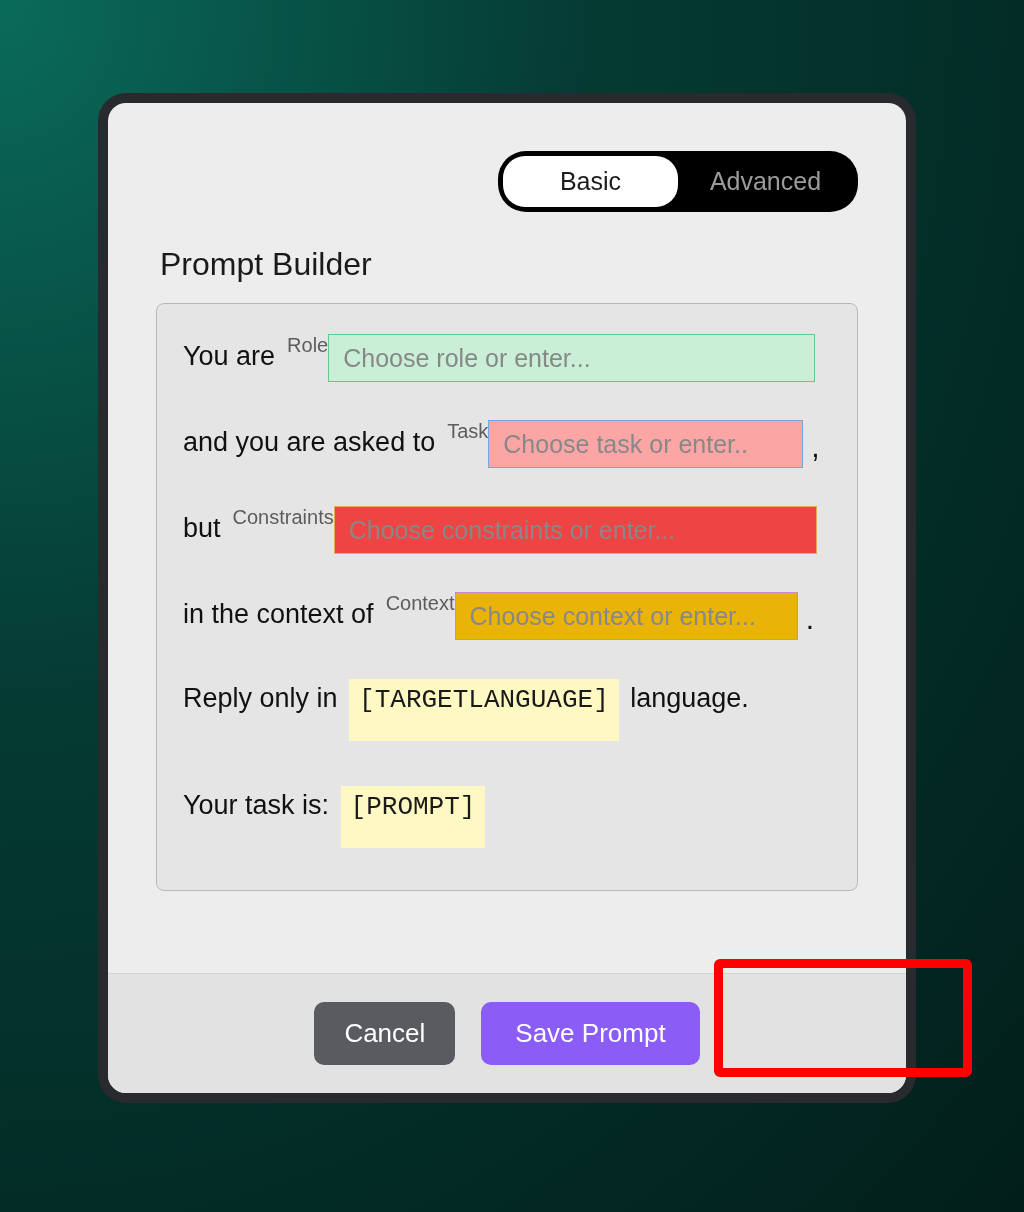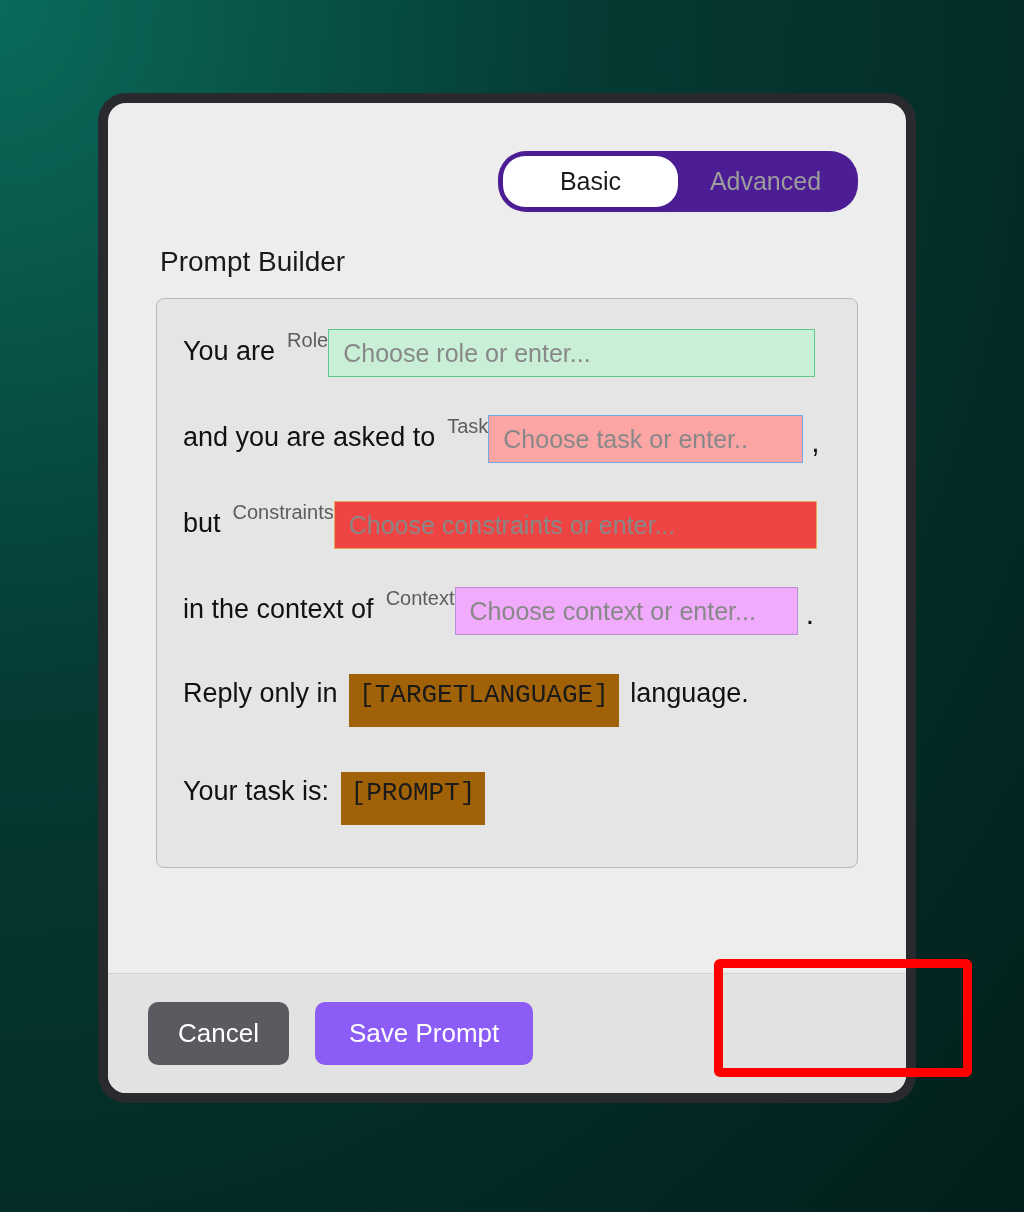--- a/index.html
+++ b/index.html
@@ -29,21 +29,21 @@
       display: flex;
       flex-direction: column;
       overflow: hidden;
     }
     .dialog-body {
       flex: 1;
       padding: 48px 48px 20px 48px;
     }
     .tab-switch {
       display: flex;
-      background: #4c1d95;
+      background: #000000;
       border-radius: 28px;
       width: 360px;
       margin-left: auto;
       padding: 5px;
       margin-bottom: 34px;
     }
     .tab-btn {
       flex: 1;
       text-align: center;
       padding: 11px 0;
@@ -53,21 +53,21 @@
       cursor: pointer;
       border: none;
       background: transparent;
     }
     .tab-btn.active {
       background: #ffffff;
       color: #1c1c1c;
       box-shadow: 0 1px 3px rgba(0,0,0,0.1);
     }
     .section-title {
-      font-size: 28px;
+      font-size: 32px;
       color: #1a1a1a;
       font-weight: 400;
       margin-bottom: 20px;
       margin-left: 4px;
     }
     .builder-box {
       border: 1px solid #b8b8b8;
       border-radius: 8px;
       background: #e5e5e5;
       padding: 30px 26px 36px 26px;
@@ -108,41 +108,41 @@
       border: 1.5px solid;
       font-size: 25px;
       padding: 0 14px;
       outline: none;
       width: 100%;
     }
     .field-input::placeholder { color: #888; }
     .fld-role   { background: #c9efd7; border-color: #62c98e; }
     .fld-task   { background: #fca5a5; border-color: #6ea9e6; }
     .fld-constr { background: #ef4444; border-color: #e6a95b; }
-    .fld-ctx    { background: #f0abfc; border-color: #bb8fd6; }
+    .fld-ctx    { background: #eab308; border-color: #bb8fd6; }
     .punct {
       font-size: 30px;
       color: #111;
       padding-bottom: 4px;
     }
     .token {
       display: inline-block;
-      background: #a16207;
-      padding: 2px 10px 12px 10px;
+      background: #fef9c3;
+      padding: 2px 10px 21px 10px;
       font-family: "Courier New", monospace;
       font-size: 26px;
       color: #1a1a1a;
       margin: 0 4px;
     }
     .footer {
       background: #e2e2e2;
       border-top: 1px solid #d3d3d3;
       padding: 28px 40px;
       display: flex;
-      justify-content: flex-start;
+      justify-content: center;
       gap: 26px;
     }
     .btn {
       border: none;
       border-radius: 10px;
       font-size: 26px;
       padding: 16px 30px;
       cursor: pointer;
     }
     .btn-cancel {

